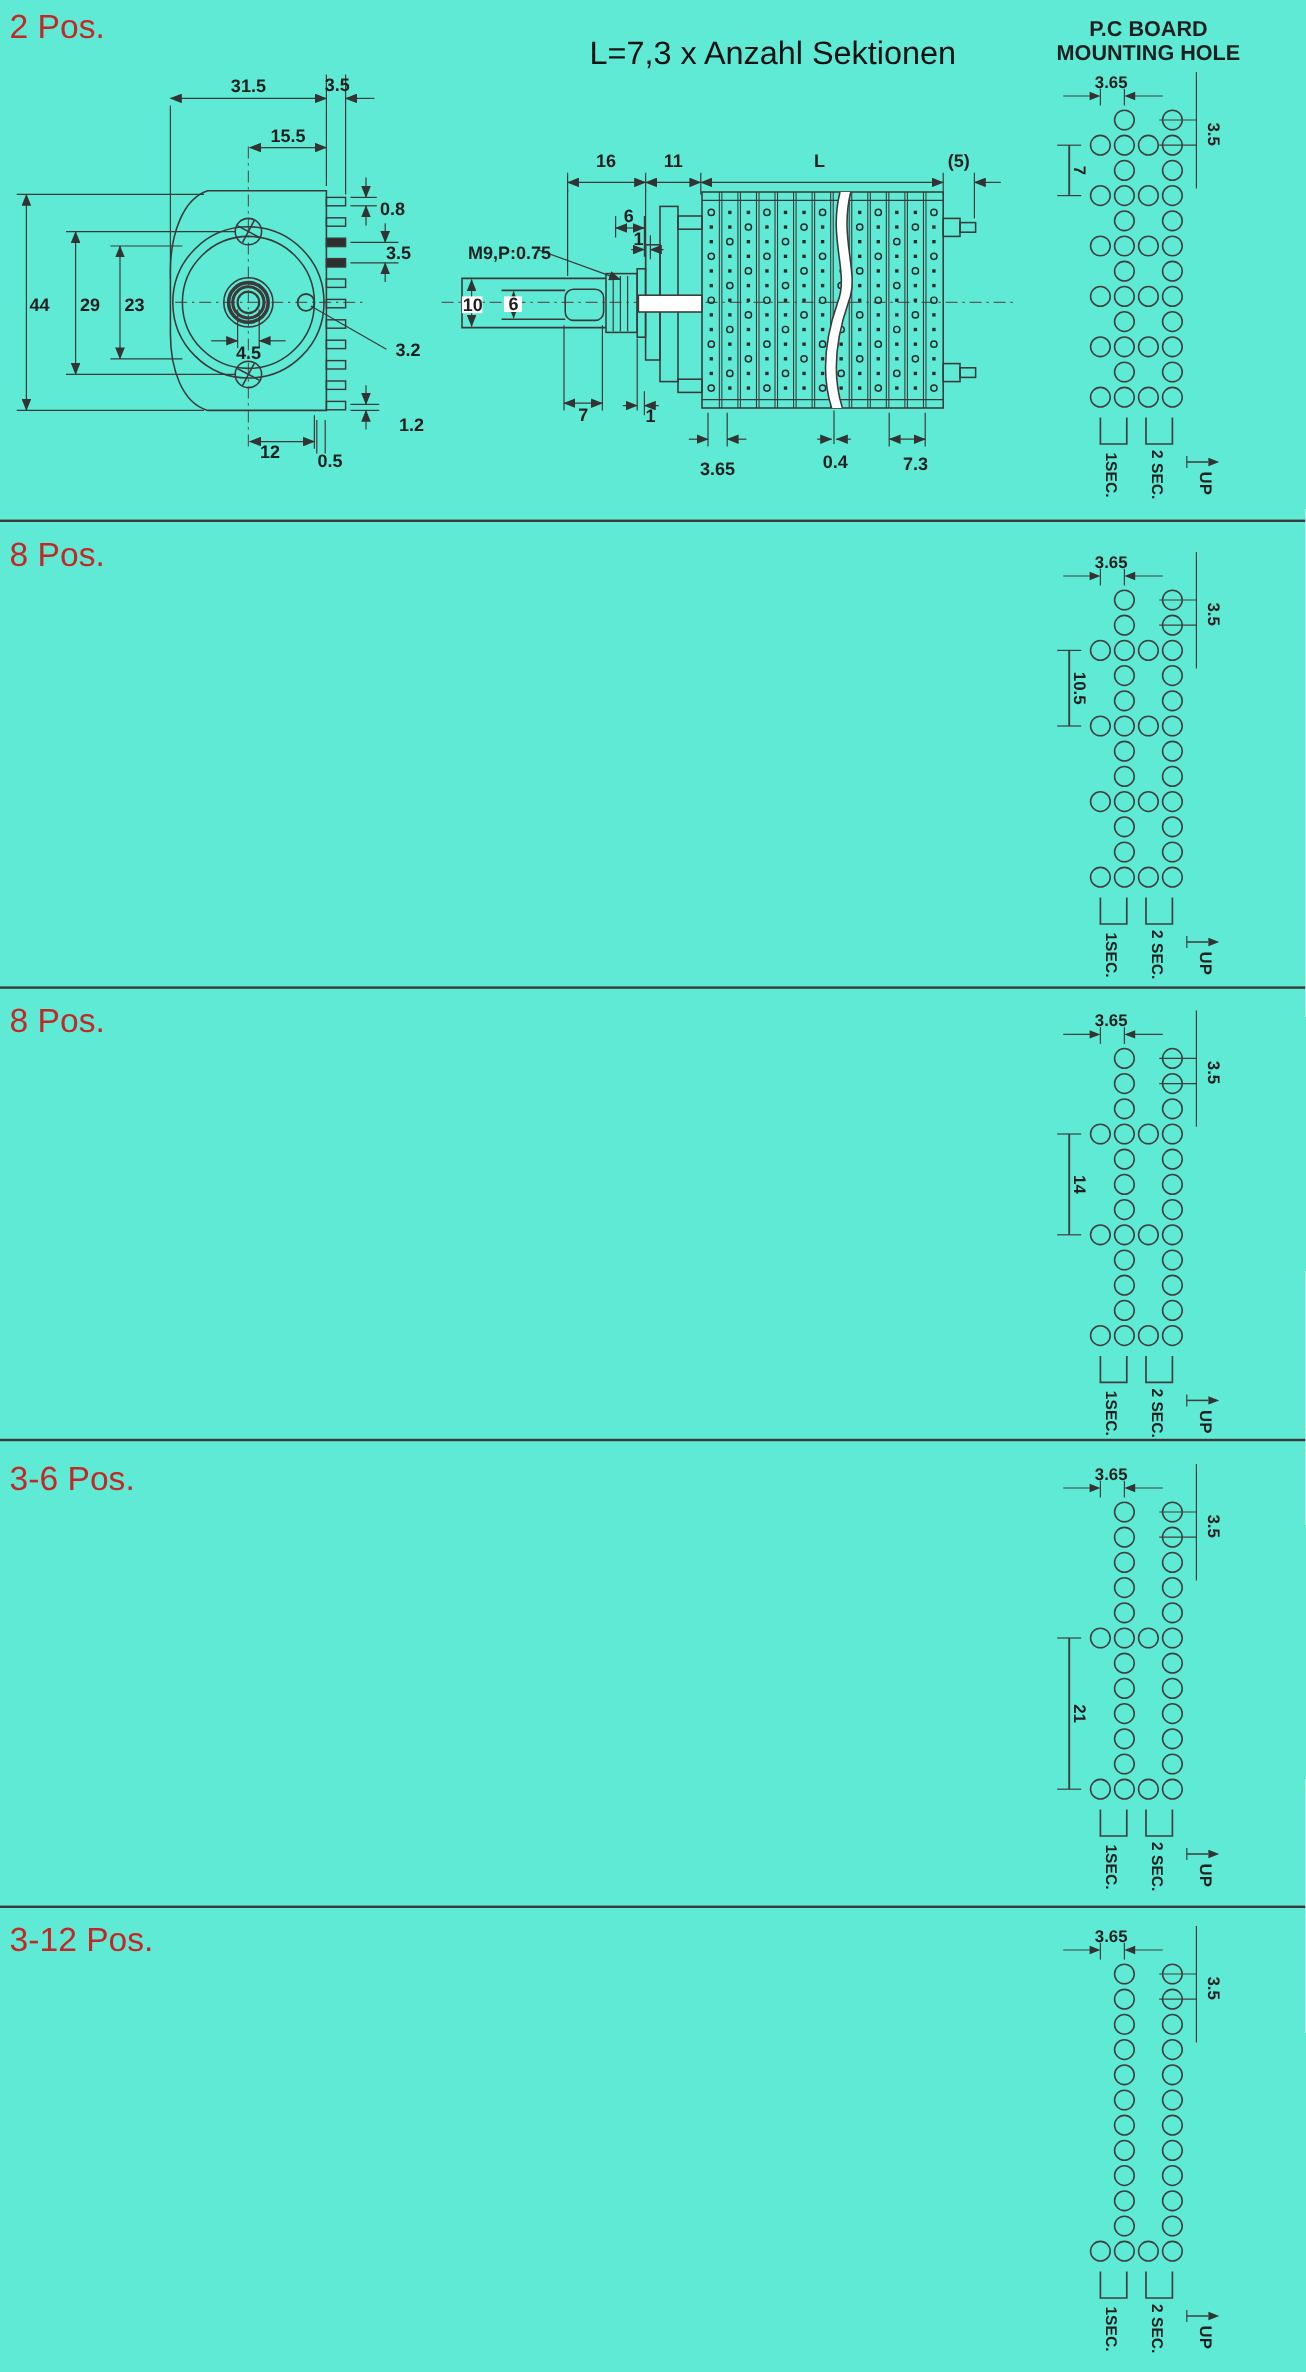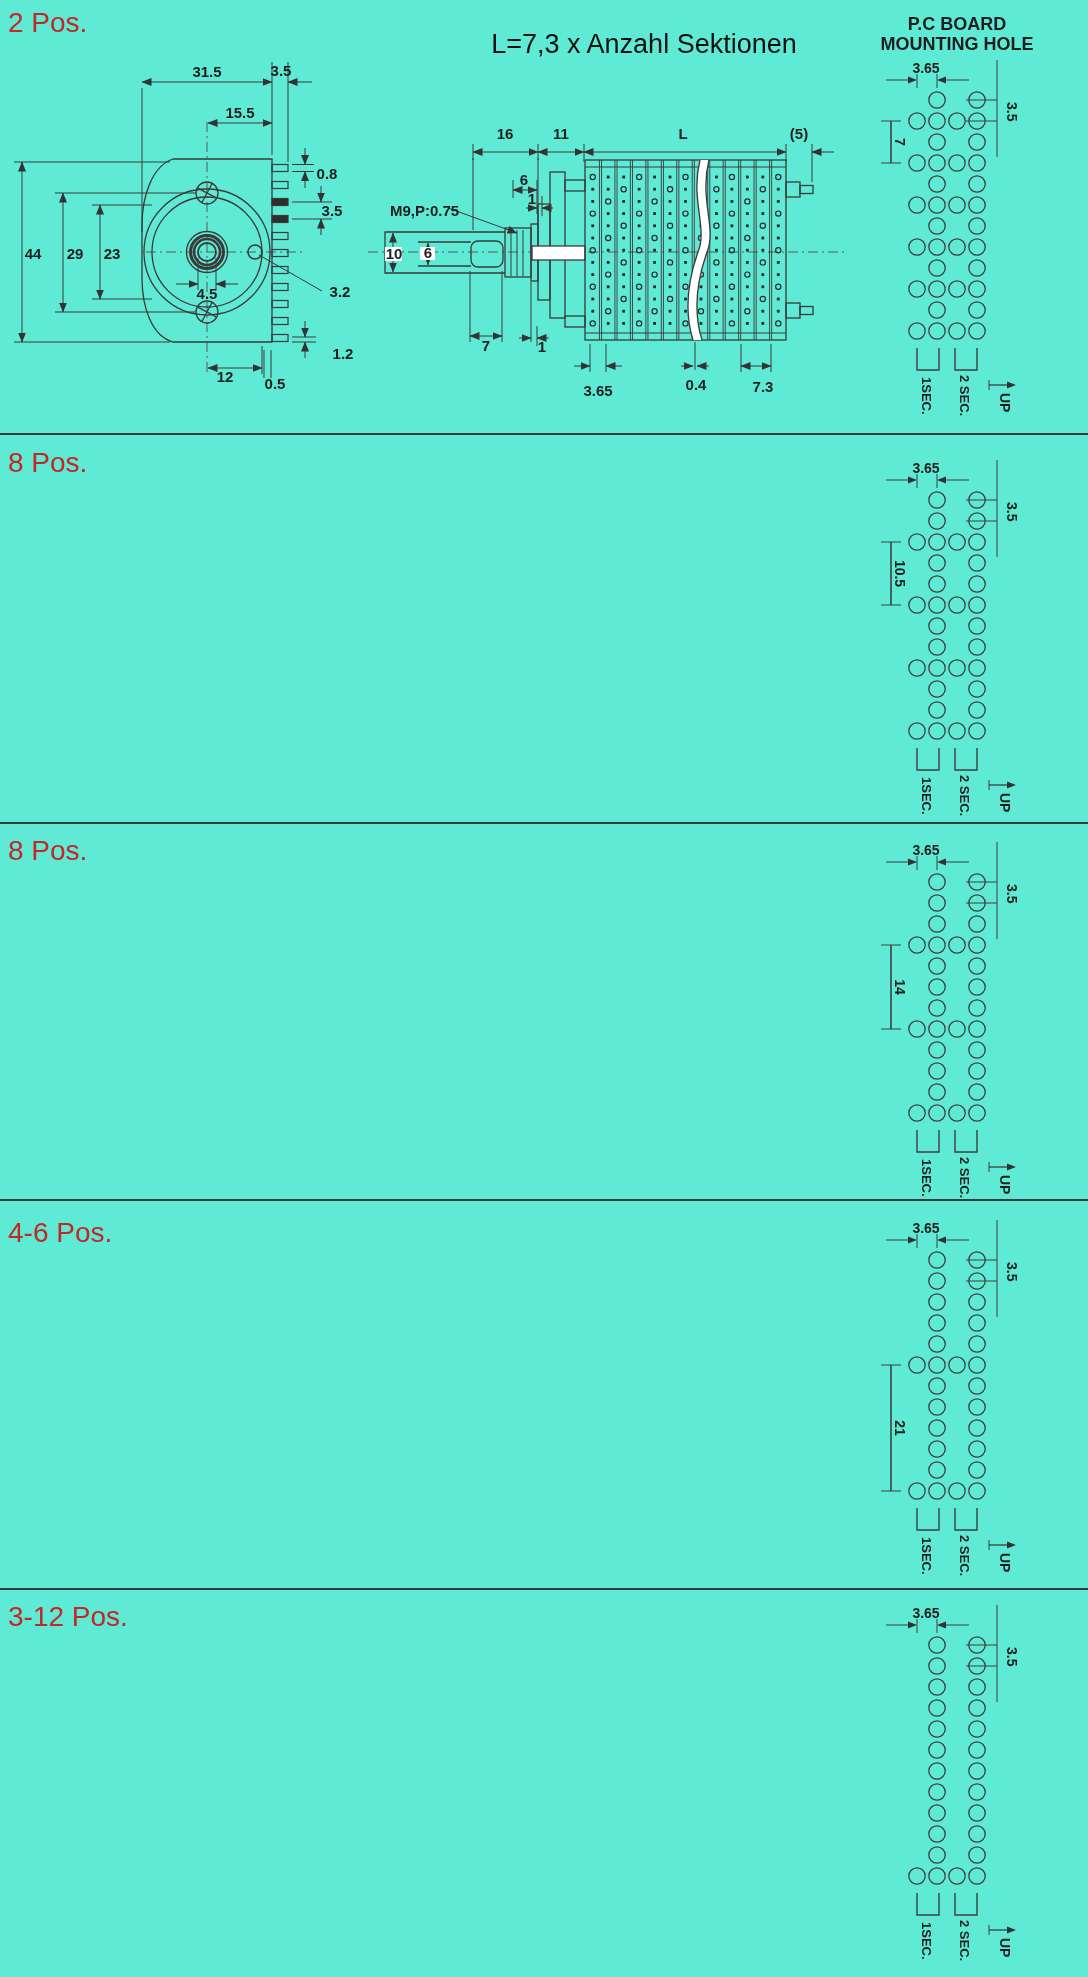--- a/index.html
+++ b/index.html
@@ -16,21 +16,21 @@
   .cl{stroke:#5a5a5a;stroke-width:1px;fill:none;stroke-dasharray:10 4 2 4;}
 </style>
 </head>
 <body>
 
 <div id="page">
 
   <div class="sec-label" style="top:8px">2 Pos.</div>
   <div class="sec-label" style="top:448px">8 Pos.</div>
   <div class="sec-label" style="top:836px">8 Pos.</div>
-  <div class="sec-label" style="top:1218px">4-6 Pos.</div>
+  <div class="sec-label" style="top:1218px">3-6 Pos.</div>
   <div class="sec-label" style="top:1602px">3-12 Pos.</div>
 
   <div class="divider" style="top:433px"></div>
   <div class="divider" style="top:822px"></div>
   <div class="divider" style="top:1199px"></div>
   <div class="divider" style="top:1588px"></div>
 
   <svg id="front-view" style="left:0;top:0" width="360" height="400" viewBox="0 0 360 400">
     <defs>
       <marker id="ar" viewBox="0 0 10 8" refX="9.5" refY="4" markerWidth="10" markerHeight="8" orient="auto-start-reverse">

